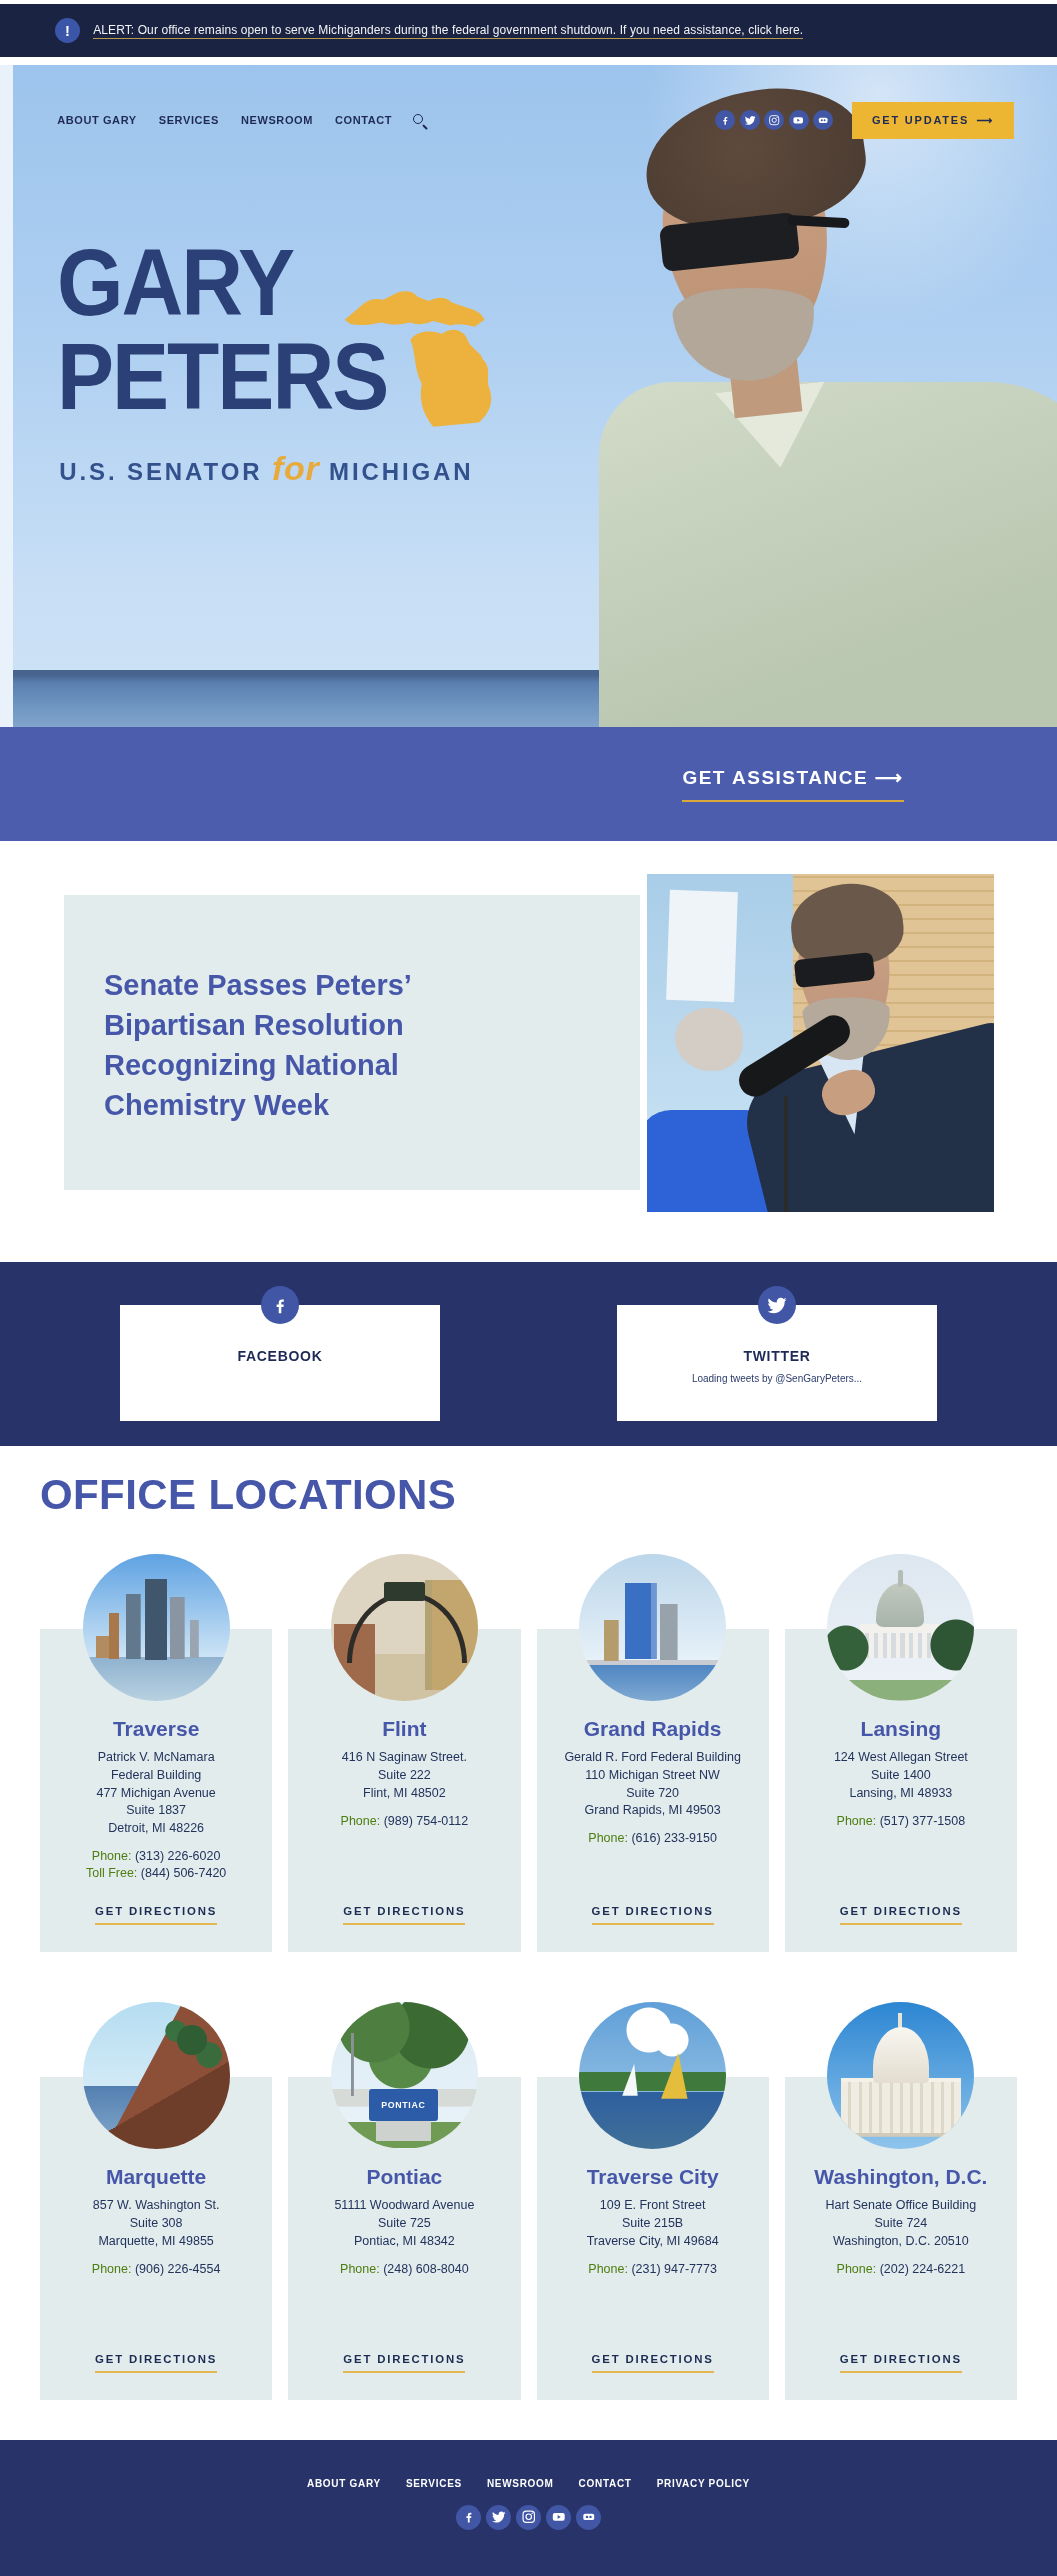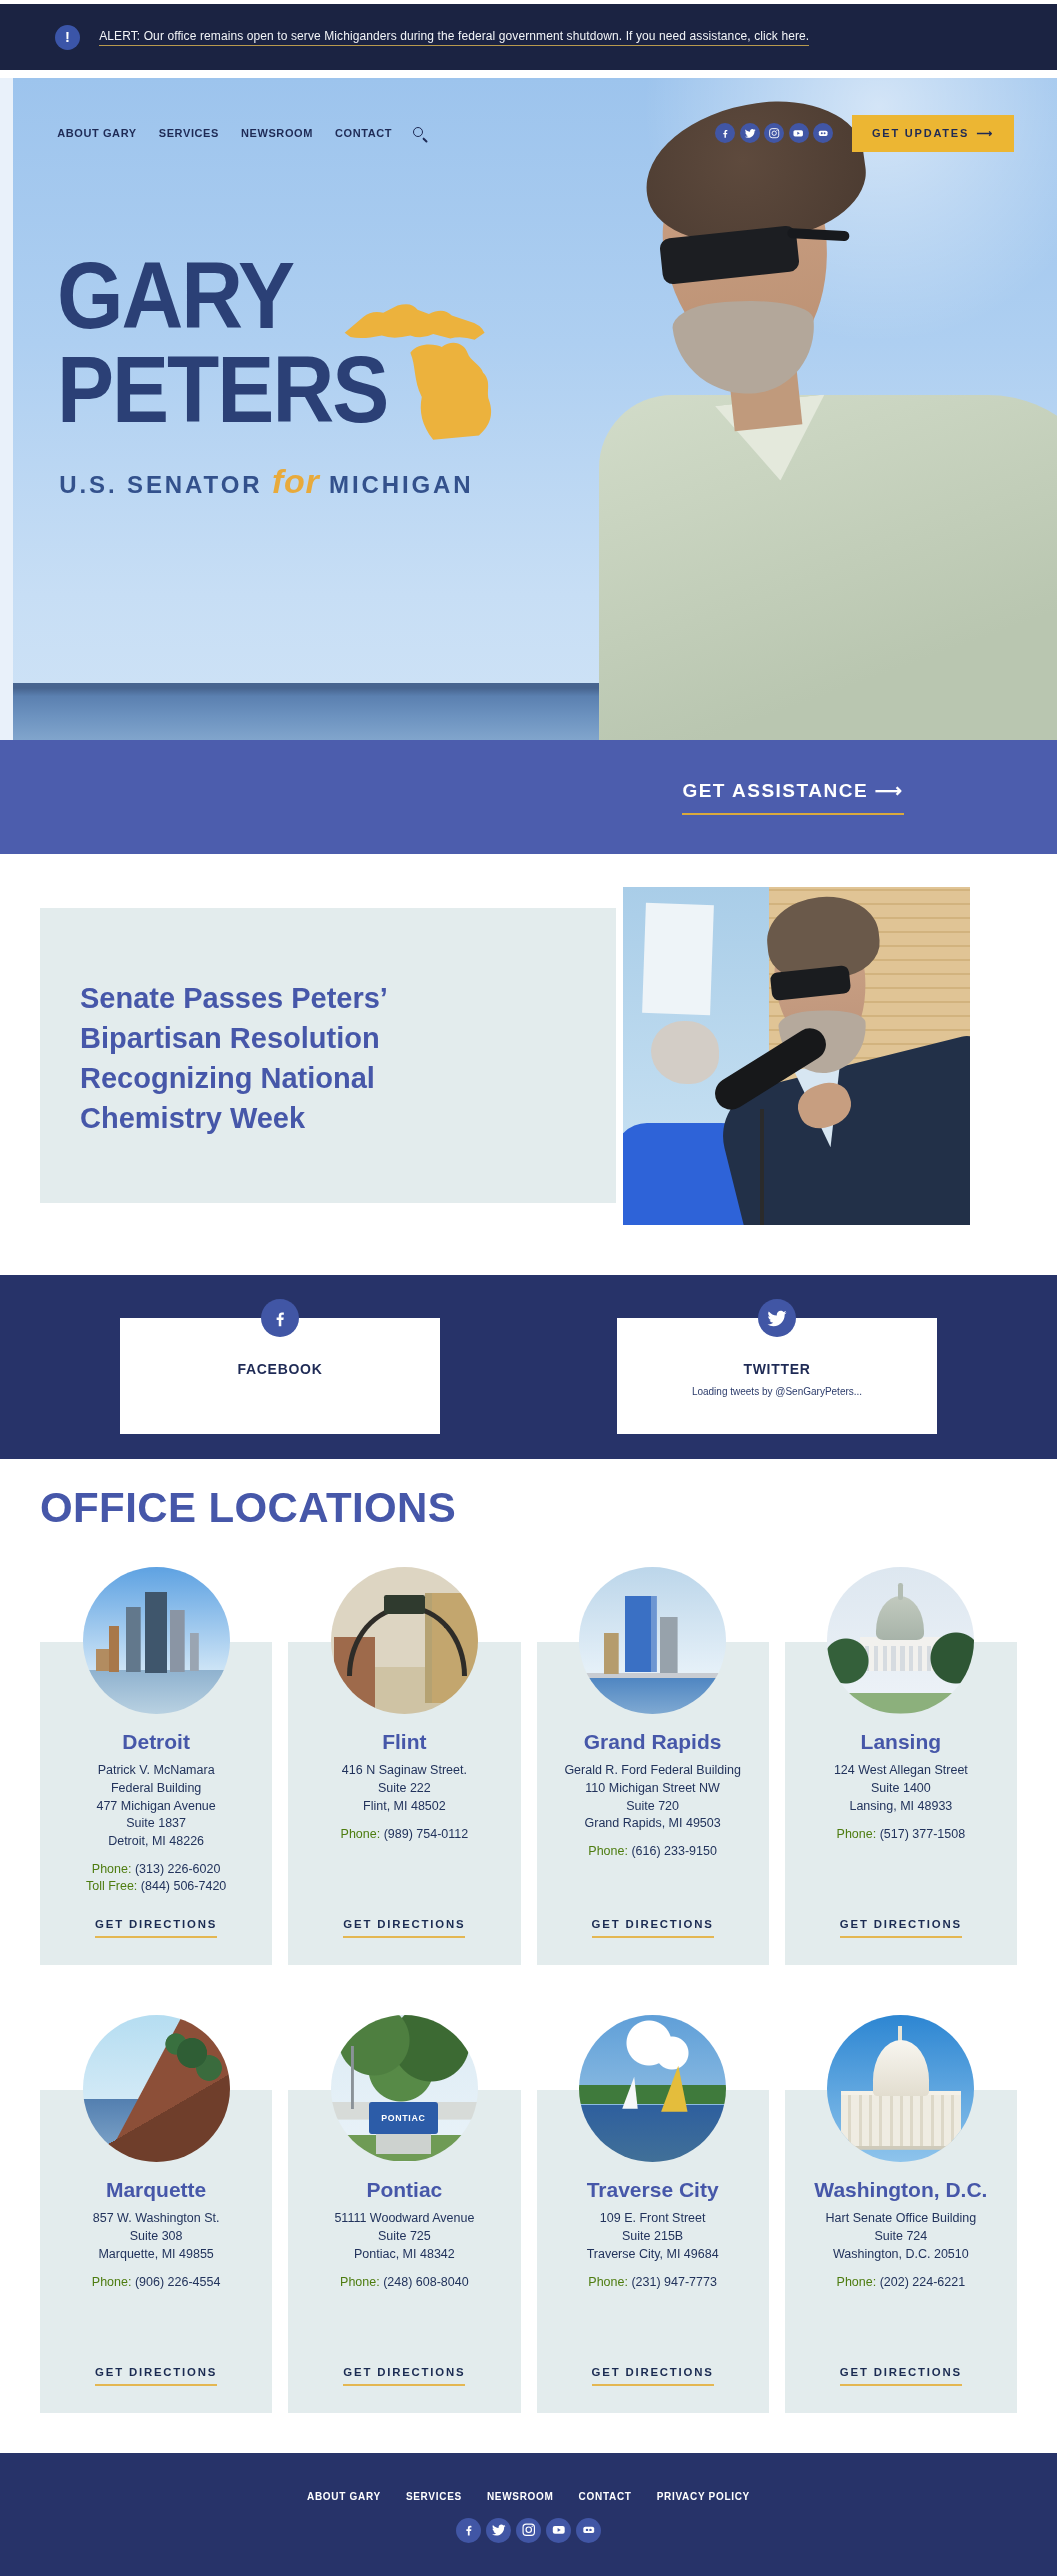--- a/index.html
+++ b/index.html
@@ -1,21 +1,21 @@
 <!DOCTYPE html>
 <html style="font-size:11.7px"><head>
 <meta charset="utf-8">
 <style>
   *{box-sizing:border-box;margin:0;padding:0;}
   html,body{width:1057px;}
   body{height:2576px;position:relative;background:#fff;font-family:"Liberation Sans",sans-serif;overflow:hidden;}
   a{text-decoration:none;cursor:pointer;}
 
   
-  .alert{margin-top:4.4px;height:66px;background:#1b2342;display:flex;align-items:center;padding-left:55px;gap:6px;}
+  .alert{margin-top:4.4px;height:53px;background:#1b2342;display:flex;align-items:center;padding-left:55px;}
   .alert-icon{width:25px;height:25px;border-radius:50%;background:#3b55a8;color:#fff;font-weight:bold;
     font-size:14.7px;display:flex;align-items:center;justify-content:center;margin-right:13.2px;flex:0 0 auto;}
   .alert-icon::before{content:"!";}
   .alert-text{color:#f2f4f7;font-size:12px;letter-spacing:0.1px;padding-bottom:1.5px;
     border-bottom:1.5px solid #b89a4e;}
 
   
   .hero{height:662px;background:#e9f1fa;position:relative;margin-top:7.3px;}
   .hero-img{position:absolute;left:13.2px;right:0;top:0;bottom:0;overflow:hidden;
     background:radial-gradient(circle at 866px 29px,rgba(255,255,255,.55) 0,rgba(255,255,255,0) 235px),
@@ -58,21 +58,21 @@
   .tagline{position:absolute;left:46px;top:384px;font-size:24px;font-weight:bold;letter-spacing:2.9px;color:#33518c;white-space:nowrap;}
   .tagline em{font-family:Liberation Sans, sans-serif;font-style:italic;color:#e8aa3b;font-size:34px;letter-spacing:0.7px;font-weight:bold;}
 
   
   .cta{height:114px;background:#4c5dad;position:relative;}
   .cta-left{position:absolute;left:13.2px;top:0;width:515px;height:100%;background:#232e5f;display:flex;align-items:center;justify-content:center;}
   .cta-right{position:absolute;left:529px;right:0;top:0;height:100%;display:flex;align-items:center;justify-content:center;}
   .cta-label{color:#fff;font-weight:bold;font-size:19px;letter-spacing:1.5px;padding-bottom:11px;border-bottom:2.2px solid #d9a93c;white-space:nowrap;}
 
   
-  .news{height:421px;position:relative;background:#fff;}
+  .news{height:421px;position:relative;background:#fff;margin-left:24px;}
   .news-panel{position:absolute;left:40px;top:54px;width:576px;height:295px;background:#e3eced;}
   .news-title{position:absolute;left:40px;top:70px;width:400px;font-size:29px;line-height:40px;font-weight:bold;color:#4657a9;}
   .news-photo{position:absolute;left:623px;top:33px;width:347px;height:338px;overflow:hidden;background:#dcc293;}
   .np-brick{position:absolute;right:0;top:0;width:58%;height:100%;background:repeating-linear-gradient(0deg,#e0c495 0 11.7px,#d2b37e 11.7px 14px);}
   .np-sign{position:absolute;left:0;top:0;width:46%;height:80%;background:linear-gradient(180deg,#a9cde8,#c6e0f2);}
   .np-paper{position:absolute;left:20.6px;top:17.6px;width:68px;height:110px;background:#eef4f8;transform:rotate(2deg);}
   .np-man2-hair{position:absolute;left:28px;top:134px;width:68px;height:63px;background:#d3cdc6;border-radius:50% 50% 45% 55%;}
   .np-man2-shirt{position:absolute;left:-8.8px;top:236px;width:158px;height:110px;background:#2e63d8;border-radius:33px 51px 0 0;}
   .np-hair{position:absolute;left:144px;top:10.3px;width:112px;height:82px;background:#6a594a;border-radius:50% 50% 40% 40%;transform:rotate(-6deg);}
   .np-face{position:absolute;left:153px;top:38px;width:90px;height:126px;background:linear-gradient(180deg,#cda587,#bd937a);border-radius:46% 54% 44% 56%/38% 42% 60% 58%;transform:rotate(-5deg);}
@@ -322,21 +322,21 @@
     <div class="s-status">Loading tweets by @SenGaryPeters...</div>
   </div>
 </section>
 
 <section class="offices">
   <h2 class="offices-heading">OFFICE LOCATIONS</h2>
   <div id="office-grid">
       <div class="office">
         <div class="o-photo ph-detroit"></div>
         <div class="o-card">
-          <h3 class="o-title">Detroit</h3>
+          <h3 class="o-title">Traverse</h3>
           <div>
             <div class="o-line">Patrick V. McNamara</div>
             <div class="o-line">Federal Building</div>
             <div class="o-line">477 Michigan Avenue</div>
             <div class="o-line">Suite 1837</div>
             <div class="o-line">Detroit, MI 48226</div>
           </div>
           <div class="o-phones">
             <div class="o-phone"><span class="o-phone-label">Phone:</span> (313) 226-6020</div>
             <div class="o-phone"><span class="o-phone-label">Toll Free:</span> (844) 506-7420</div>

